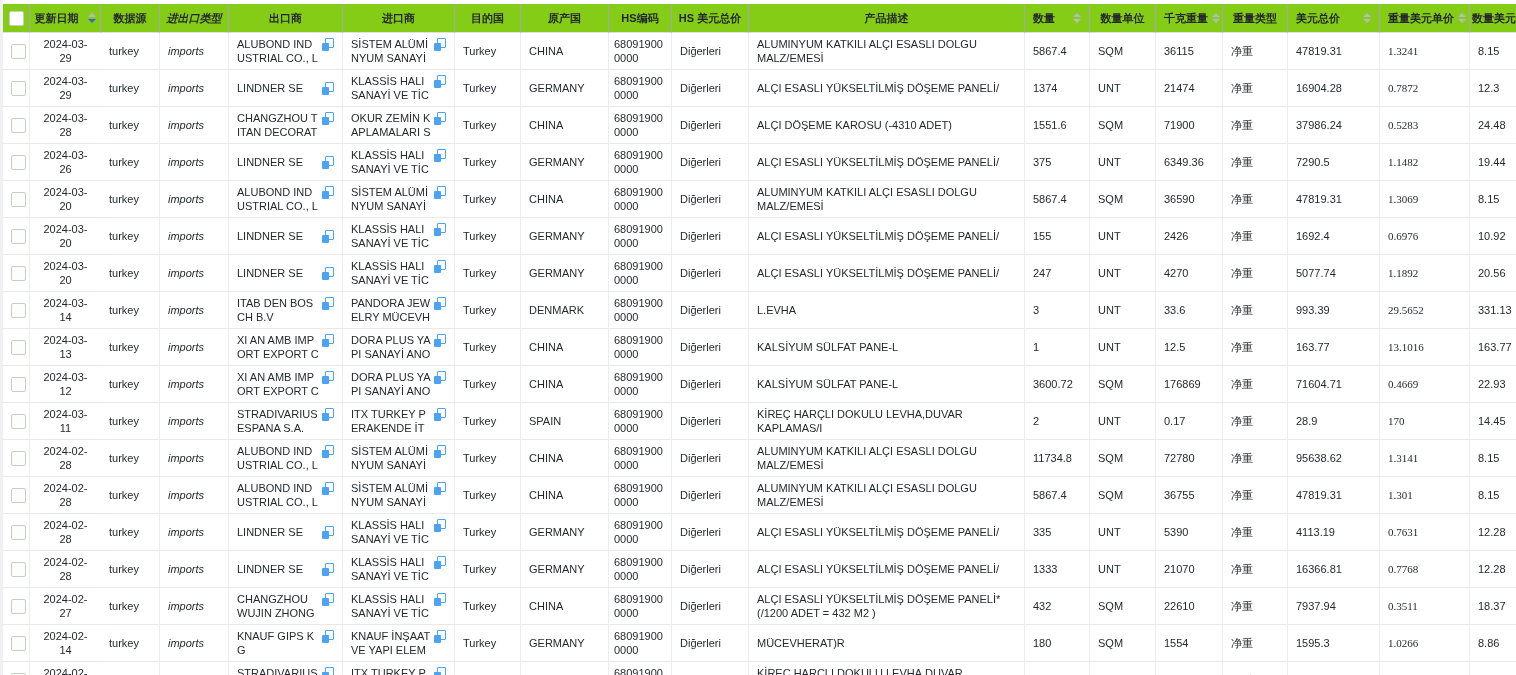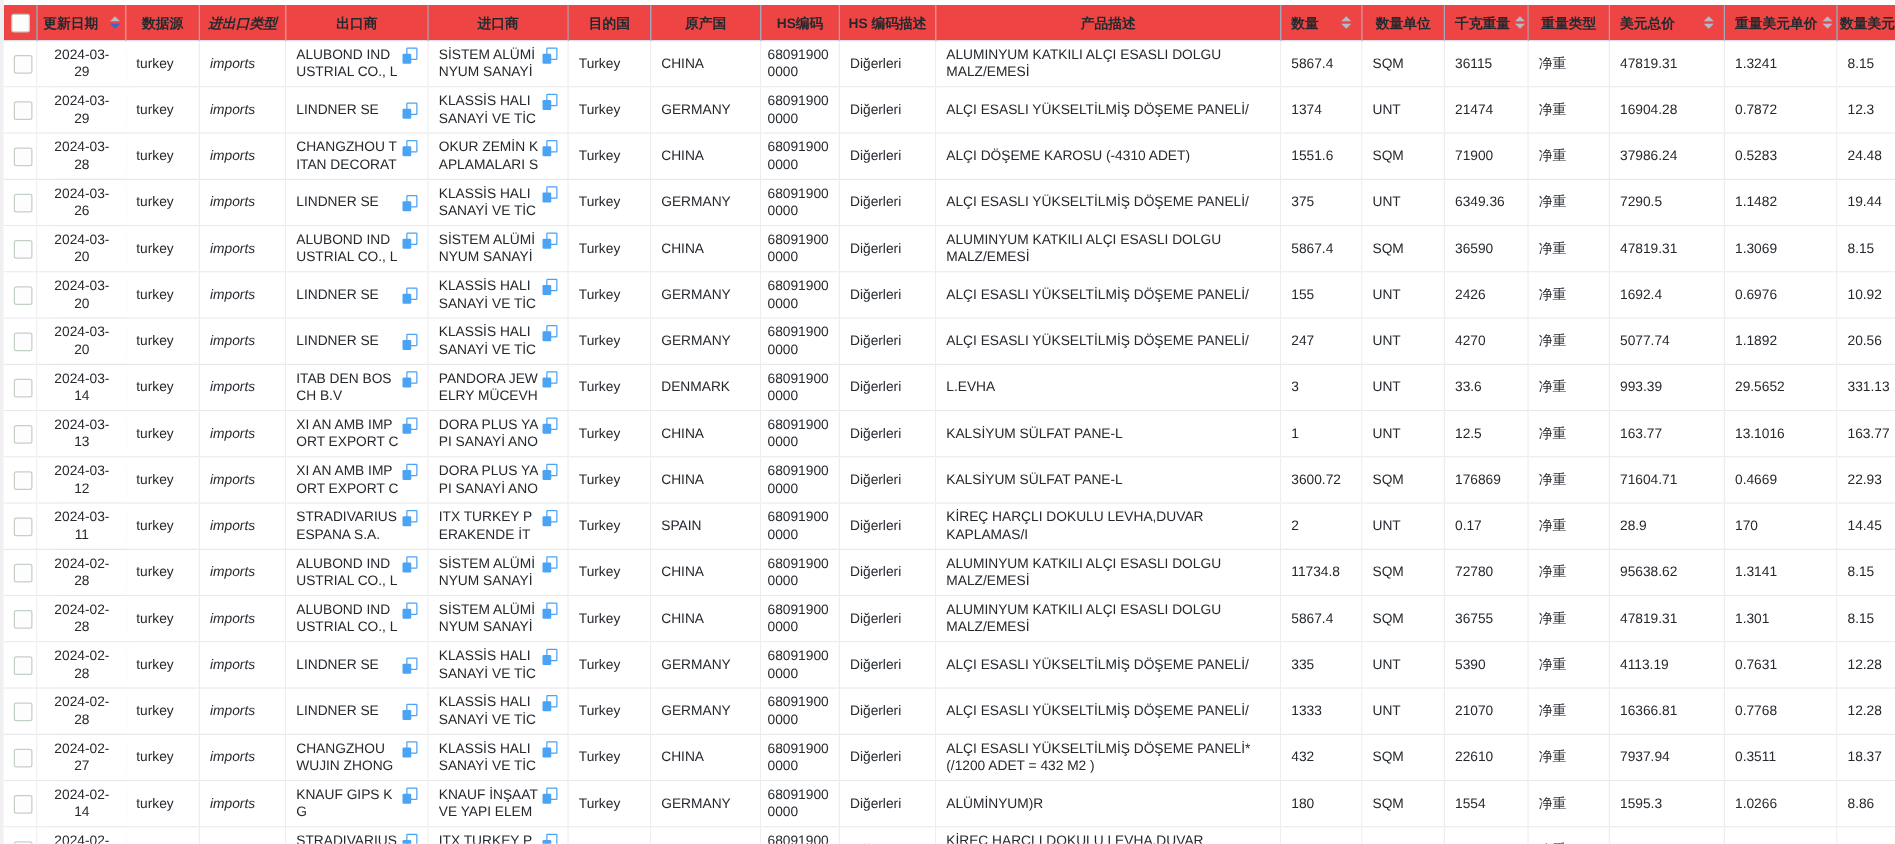--- a/index.html
+++ b/index.html
@@ -18,24 +18,24 @@
   .col-destination{width:66px;margin-left:32px;}
   .col-origin{width:88px;}
   .col-hs_code{width:63px;}
   .col-hs_desc{width:77px;}
   .col-product{width:276px;margin-left:36px;}
   .col-quantity{width:65px;}
   .col-quantity_unit{width:66px;}
   .col-kg_weight{width:67px;}
   .col-weight_type{width:65px;}
   .col-usd_total{width:92px;}
-  .col-usd_per_weight{width:90px;}
+  .col-usd_per_weight{width:90px;font-family:Liberation Serif, serif;}
   .col-usd_per_qty{width:70px;}
   
-  thead th{background:#ef4444;height:29px;padding:0 8px;font-weight:bold;font-size:11px;
+  thead th{background:#84cc16;height:29px;padding:0 8px;font-weight:bold;font-size:11px;
     text-align:left;border-right:1px solid #a3a5b8;border-bottom:1px solid #dcdee8;
     white-space:nowrap;overflow:hidden;box-sizing:border-box;}
   thead th:last-child{border-right:none;}
   .th-in{display:flex;align-items:center;justify-content:space-between;}
   .th-in.th-center{justify-content:center;gap:5px;}
   .th-in.th-plain{justify-content:center;}
   
   .sort{display:inline-flex;flex-direction:column;gap:2px;margin-left:4px;cursor:pointer;}
   .sort i{display:block;width:0;height:0;border-left:4px solid transparent;border-right:4px solid transparent;}
   .sort .up{border-bottom:4px solid #b6b9c6;}
@@ -110,21 +110,21 @@
                 <span>原产国</span>
               </div>
             </th>
             <th class="col-hs_code">
               <div class="th-in th-plain">
                 <span>HS编码</span>
               </div>
             </th>
             <th class="col-hs_desc">
               <div class="th-in th-plain">
-                <span>HS 编码描述</span>
+                <span>HS 美元总价</span>
               </div>
             </th>
             <th class="col-product">
               <div class="th-in th-plain">
                 <span>产品描述</span>
               </div>
             </th>
             <th class="col-quantity">
               <div class="th-in">
                 <span>数量</span>
@@ -673,21 +673,21 @@
             <td class="col-importer">
               <div class="cell-flex">
                 <span class="nm">KNAUF İNŞAAT VE YAPI ELEMANLARI SANA</span>
                 <span class="copy-icon"></span>
               </div>
             </td>
             <td class="col-destination">Turkey</td>
             <td class="col-origin">GERMANY</td>
             <td class="col-hs_code">680919000000</td>
             <td class="col-hs_desc">Diğerleri</td>
-            <td class="col-product">ALÜMİNYUM)R</td>
+            <td class="col-product">MÜCEVHERAT)R</td>
             <td class="col-quantity">180</td>
             <td class="col-quantity_unit">SQM</td>
             <td class="col-kg_weight">1554</td>
             <td class="col-weight_type">净重</td>
             <td class="col-usd_total">1595.3</td>
             <td class="col-usd_per_weight">1.0266</td>
             <td class="col-usd_per_qty">8.86</td>
           </tr>
           <tr>
             <td class="col-checkbox"><span class="cb"></span></td>

